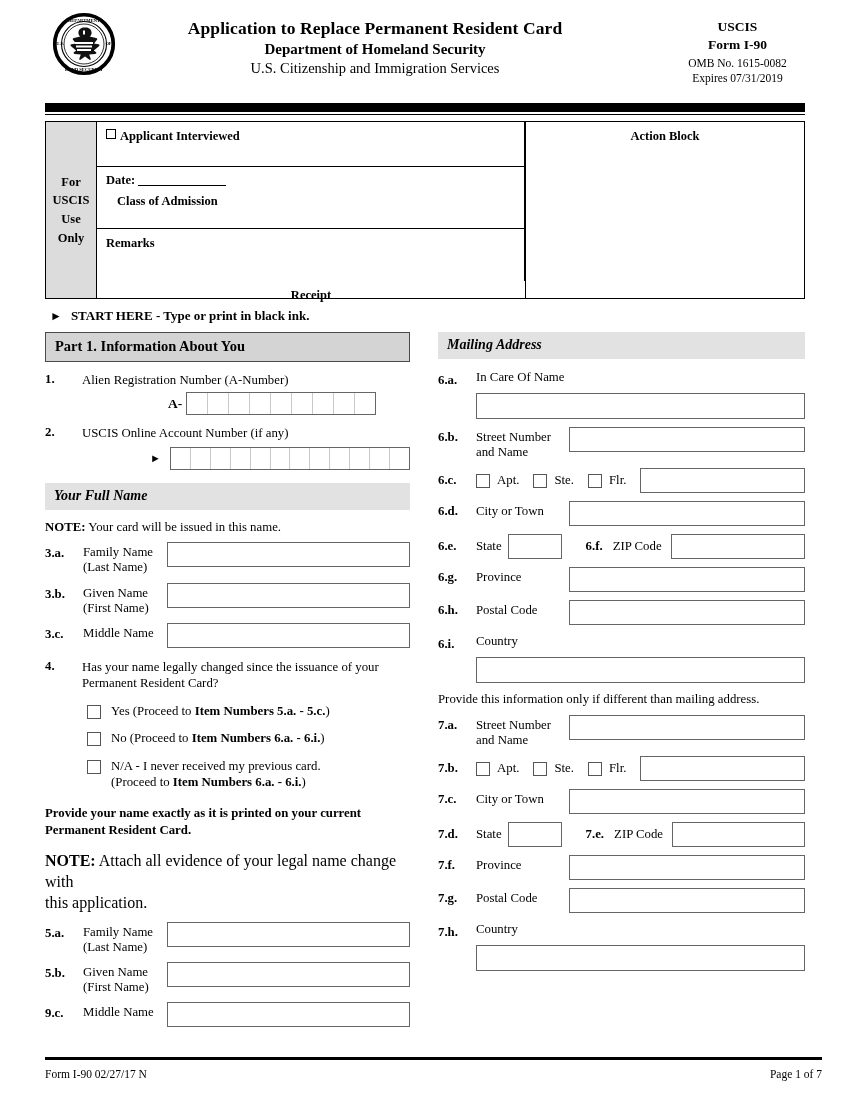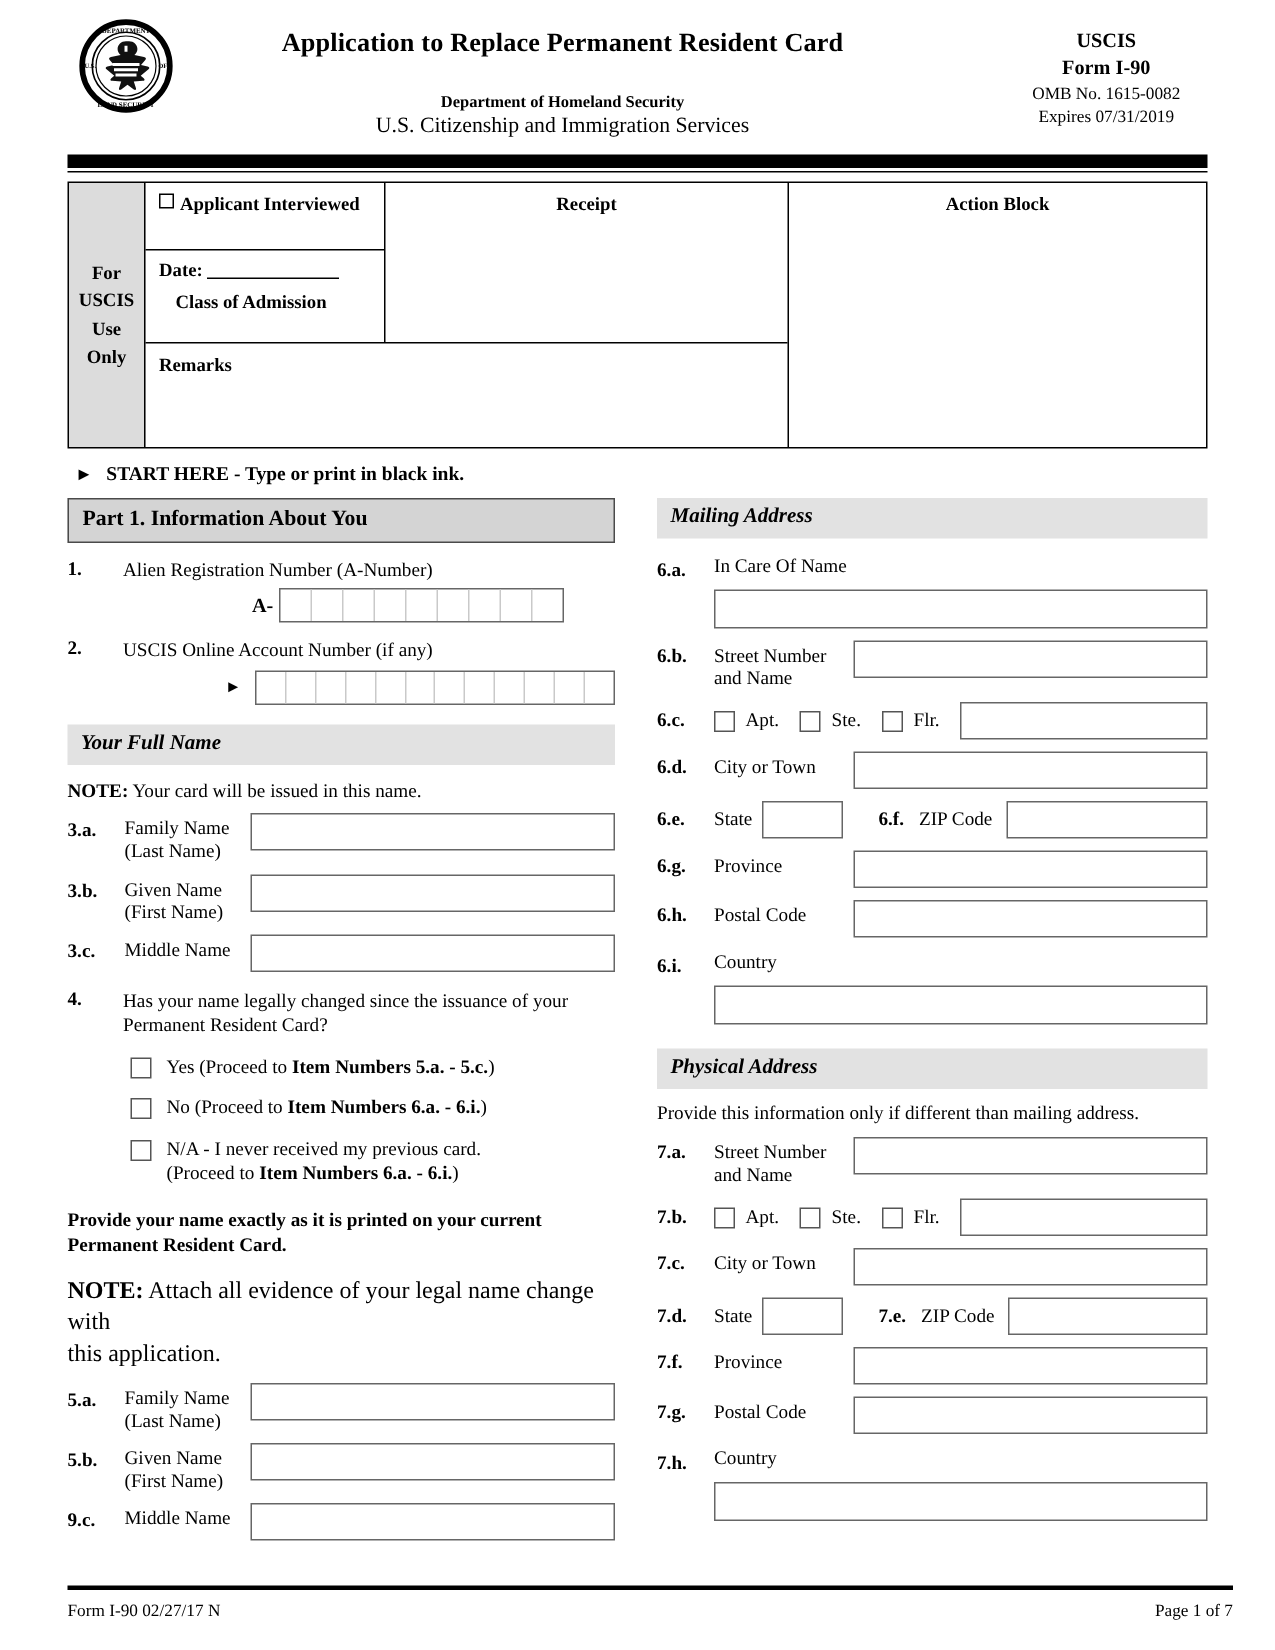--- a/index.html
+++ b/index.html
@@ -41,23 +41,23 @@
     padding-left: 30px;
     padding-right: 130px;
   }
   .form-title {
     font-size: 17.5px;
     font-weight: bold;
     letter-spacing: 0.1px;
     margin-top: 10px;
   }
   .agency1 {
-    font-size: 11px;
-    font-weight: bold;
-    margin-top: 23px;
+    font-size: 15px;
+    font-weight: bold;
+    margin-top: 2px;
   }
   .agency2 {
     font-size: 14.5px;
     margin-top: 2px;
   }
   .header-right {
     position: absolute;
     right: 0;
     top: 18px;
     width: 135px;
@@ -104,20 +104,21 @@
   .uscis-mid {
     flex: 0 0 428px;
     display: flex;
     flex-direction: column;
     border-right: 1.2px solid #000;
   }
   .uscis-mid-top {
     display: flex;
     height: 106px;
     border-bottom: 1.2px solid #000;
+    flex-direction: column;
   }
   .cell-interview {
     flex: 0 0 159px;
     border-right: 1.2px solid #000;
     display: flex;
     flex-direction: column;
   }
   .interview-row {
     padding: 7px 0 0 9px;
     font-size: 12.5px;
@@ -690,21 +691,20 @@
         <div class="r-label">Postal Code</div>
         <div class="r-input"></div>
       </div>
 
       <div class="r-label-only" style="margin-top:9px">
         <div class="r-num">6.i.</div>
         <div>Country</div>
       </div>
       <div class="r-wide-input"></div>
 
-      <div class="sub-bar" style="margin-top:16px">Physical Address</div>
 
       <div class="provide-note">Provide this information only if different than mailing address.</div>
 
       <div class="r-row">
         <div class="r-num">7.a.</div>
         <div class="r-label">
           <div>Street Number</div>
           <div>and Name</div>
         </div>
         <div class="r-input"></div>

